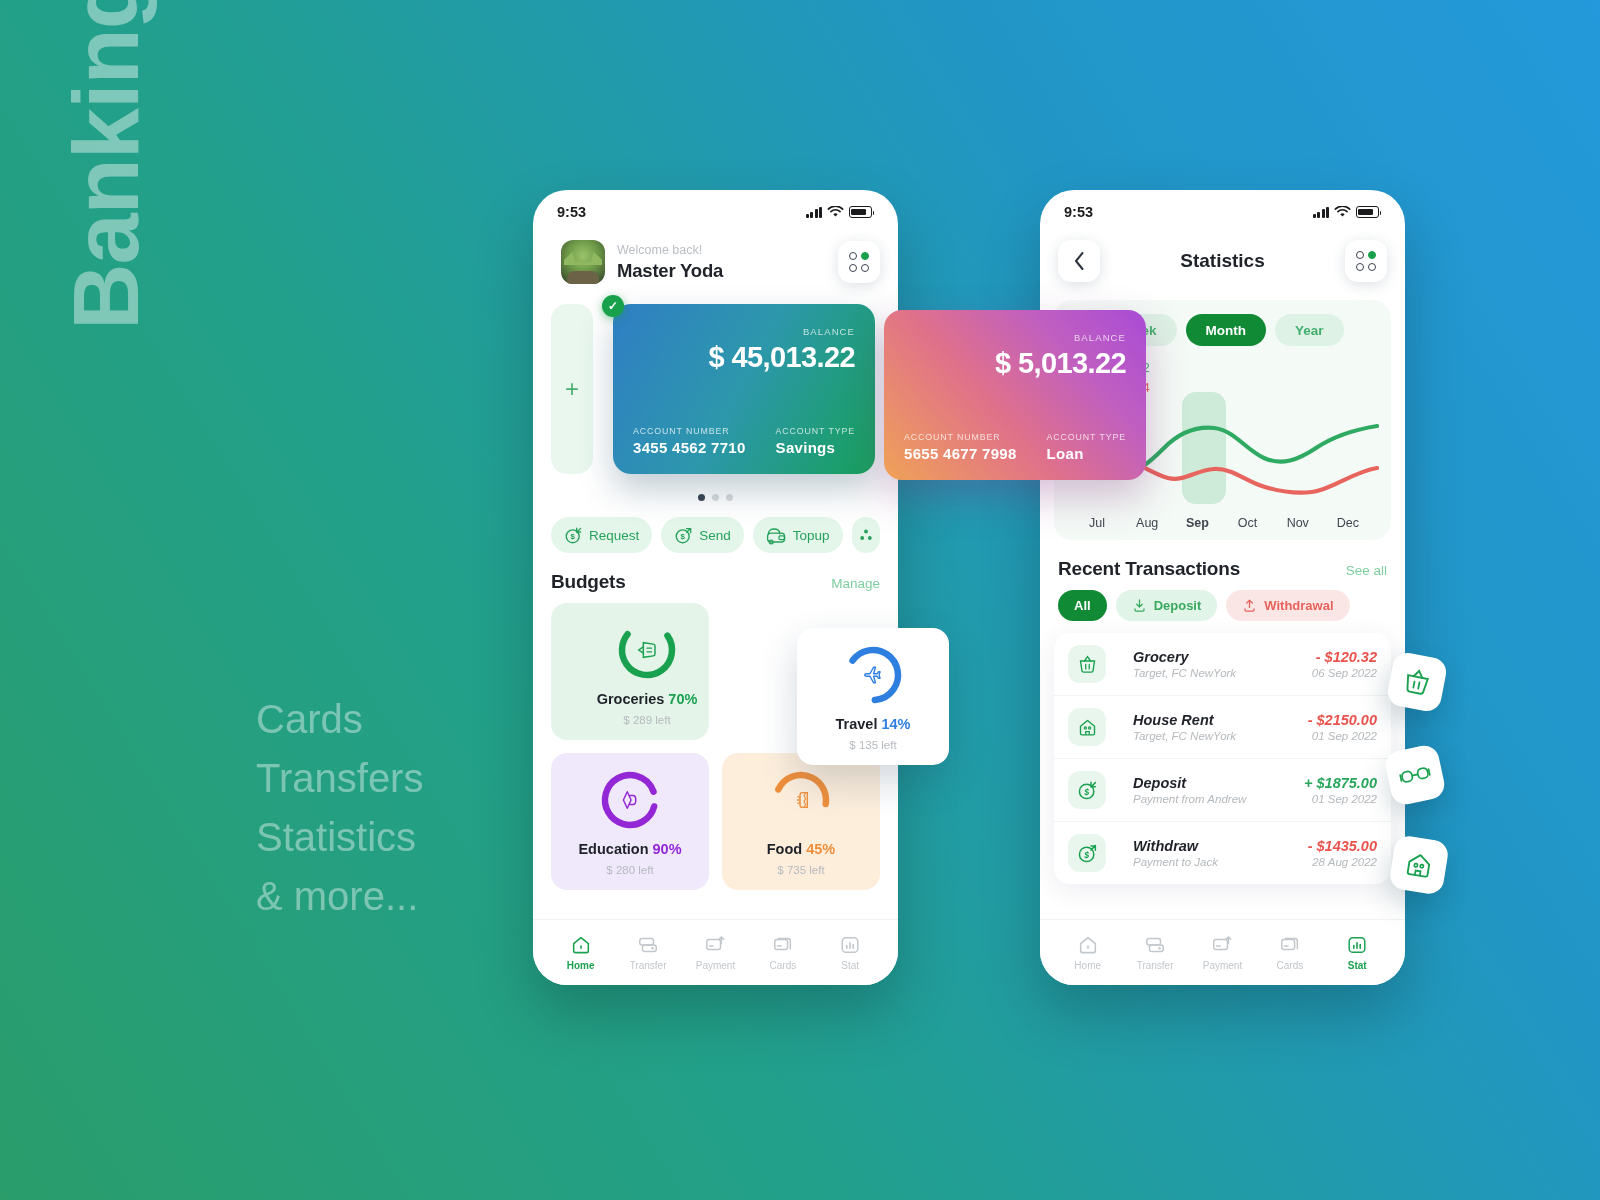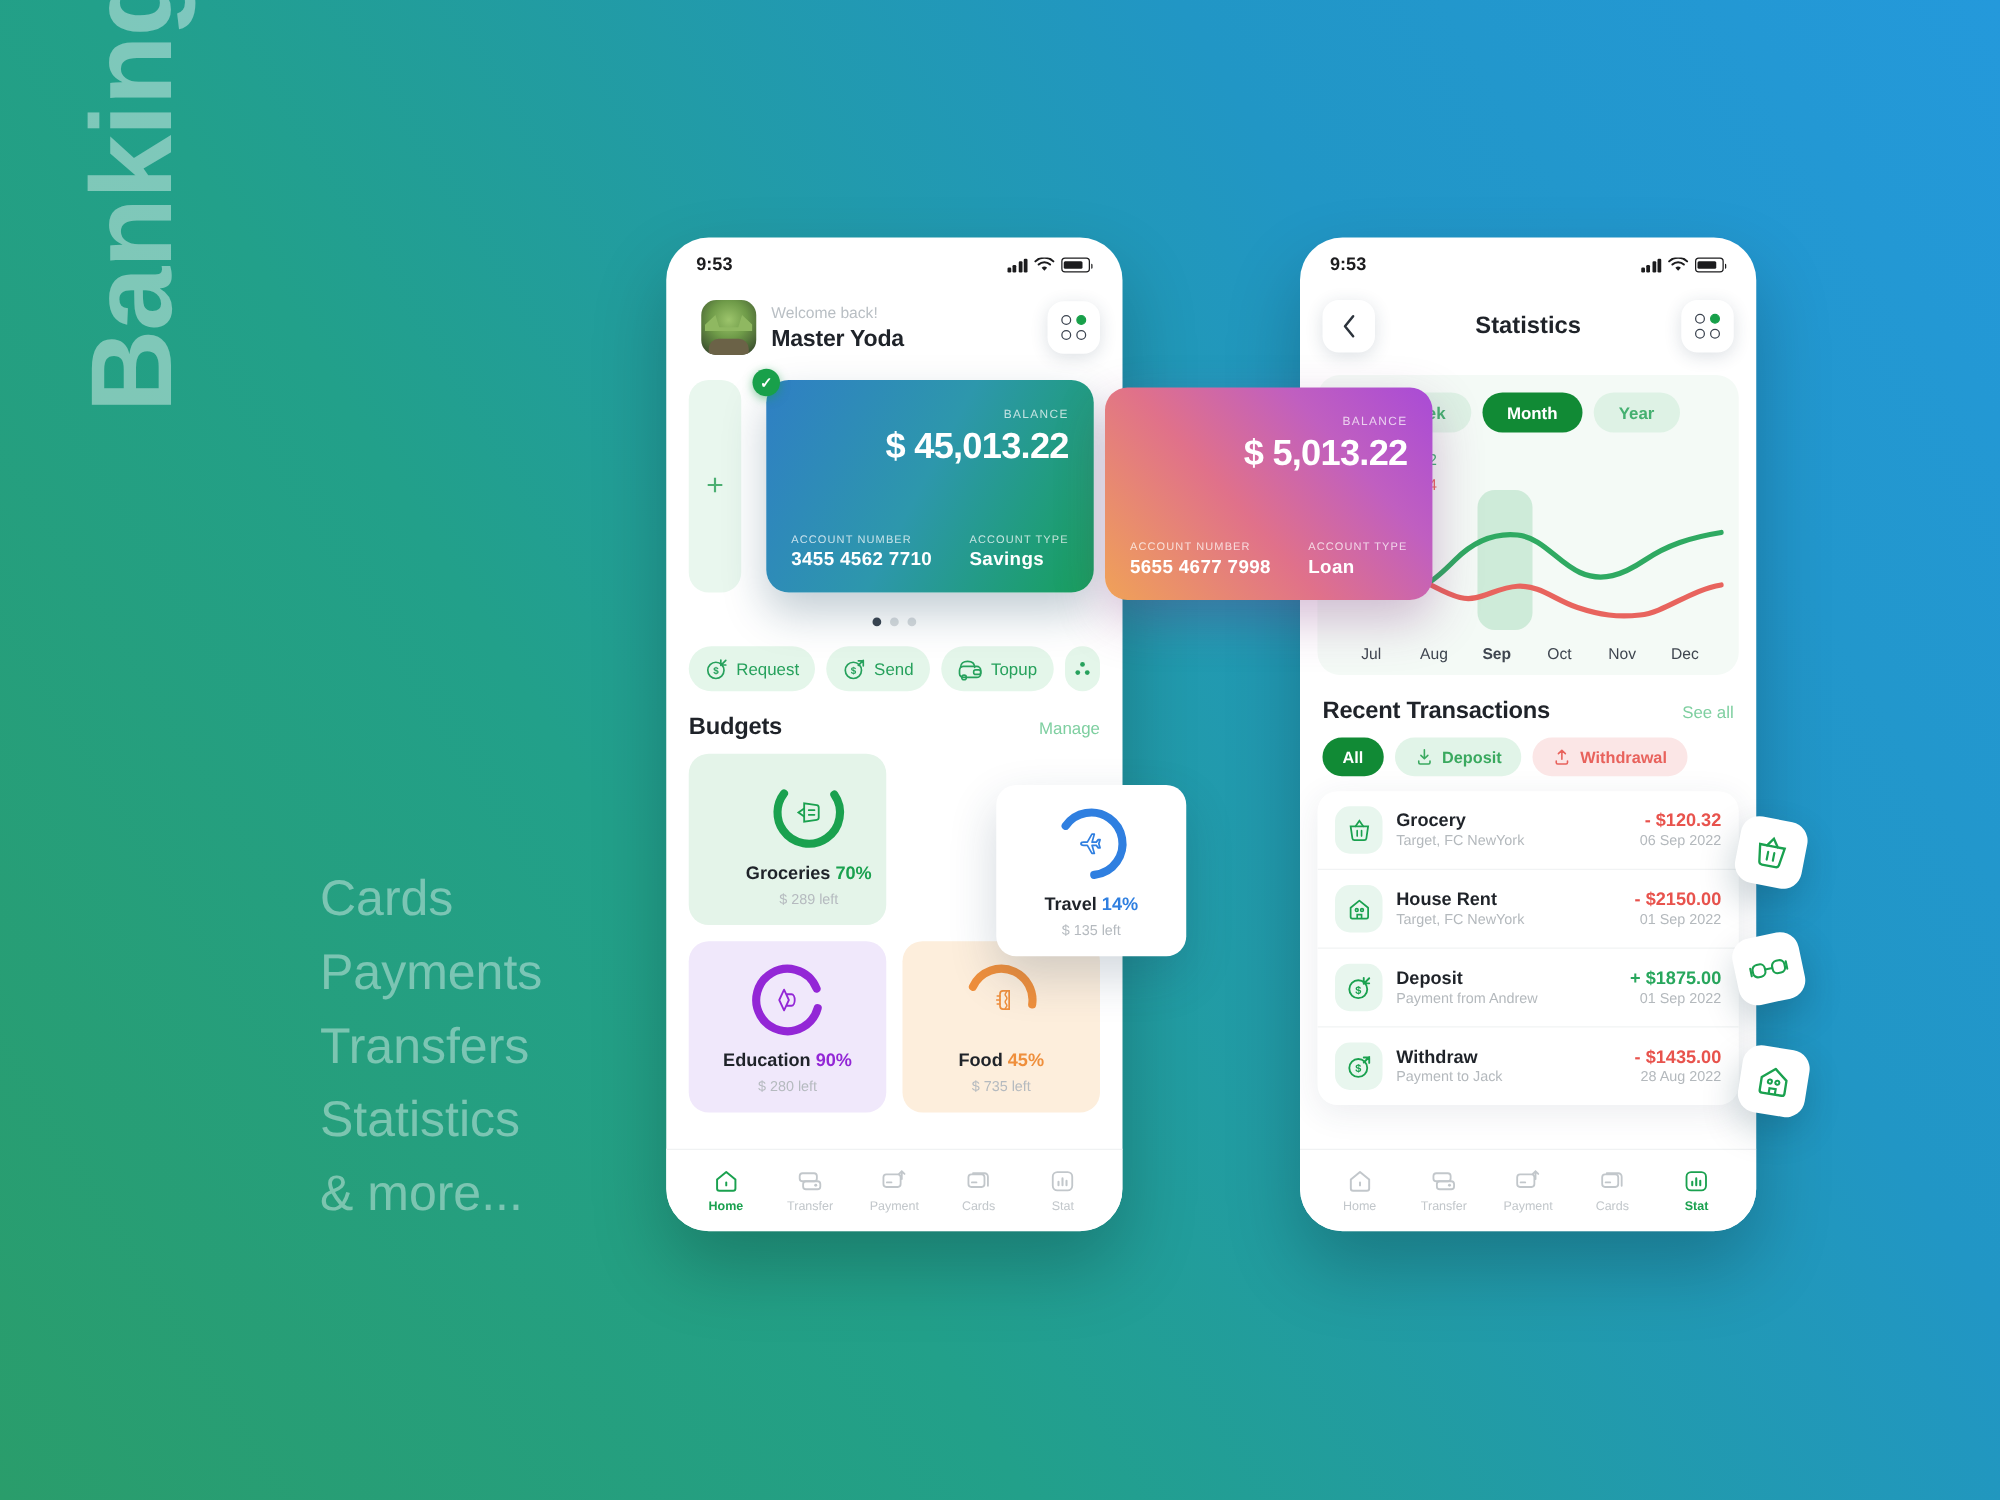--- a/index.html
+++ b/index.html
@@ -191,21 +191,21 @@
   }
 
   .filters { display:flex; gap: 9px; padding: 10px 18px 0; }
   .fchip { height: 31px; border-radius: 16px; display:flex; align-items:center; gap:7px;
            padding: 0 16px; font-size: 13px; font-weight:600; }
   .fchip.all { background:#118a35; color:#fff; }
   .fchip.dep { background:#e1f4e8; color:#3aa95f; }
   .fchip.wit { background:#fbe6e6; color:#e8625c; }
 
   .tx-list { margin: 12px 14px 0; background:#fff; border-radius: 16px; box-shadow: 0 6px 26px rgba(40,60,90,0.09); overflow:hidden; }
-  .tx-row { display:flex; align-items:center; gap: 11px; padding: 12px 14px; border-bottom: 1px solid #f1f3f4; }
+  .tx-row { display:flex; align-items:center; gap: 27px; padding: 12px 14px; border-bottom: 1px solid #f1f3f4; font-style: italic; }
   .tx-row:last-child { border-bottom: none; }
   .tx-ico { width: 38px; height: 38px; border-radius: 12px; background:#e8f6ee; flex:0 0 auto;
             display:flex; align-items:center; justify-content:center; }
   .tx-mid { flex:1; min-width:0; }
   .tx-title { font-size: 14.5px; font-weight: 700; color:#1f2329; }
   .tx-sub { font-size: 11.5px; color:#b4b9bd; margin-top: 2px; }
   .tx-right { text-align:right; }
   .tx-amt { font-size: 14.5px; font-weight: 700; }
   .tx-amt.neg { color:#e8534d; }
   .tx-amt.pos { color:#28a75d; }
@@ -220,21 +220,20 @@
   #sticker-basket { left: 1390px; top: 655px; transform: rotate(11deg); }
   #sticker-glasses { left: 1388px; top: 748px; transform: rotate(-12deg); }
   #sticker-house  { left: 1392px; top: 838px; transform: rotate(9deg); }
 </style>
 </head>
 <body>
 
 <div id="promo-vertical-title">Banking App</div>
 <div id="promo-list">
   <div>Cards</div>
-  <div>Payments</div>
   <div>Transfers</div>
   <div>Statistics</div>
   <div>&amp; more...</div>
 </div>
 
 <div id="phone-home" class="phone">
 
   <div class="statusbar">
     <span>9:53</span>
     <span class="sb-icons">

